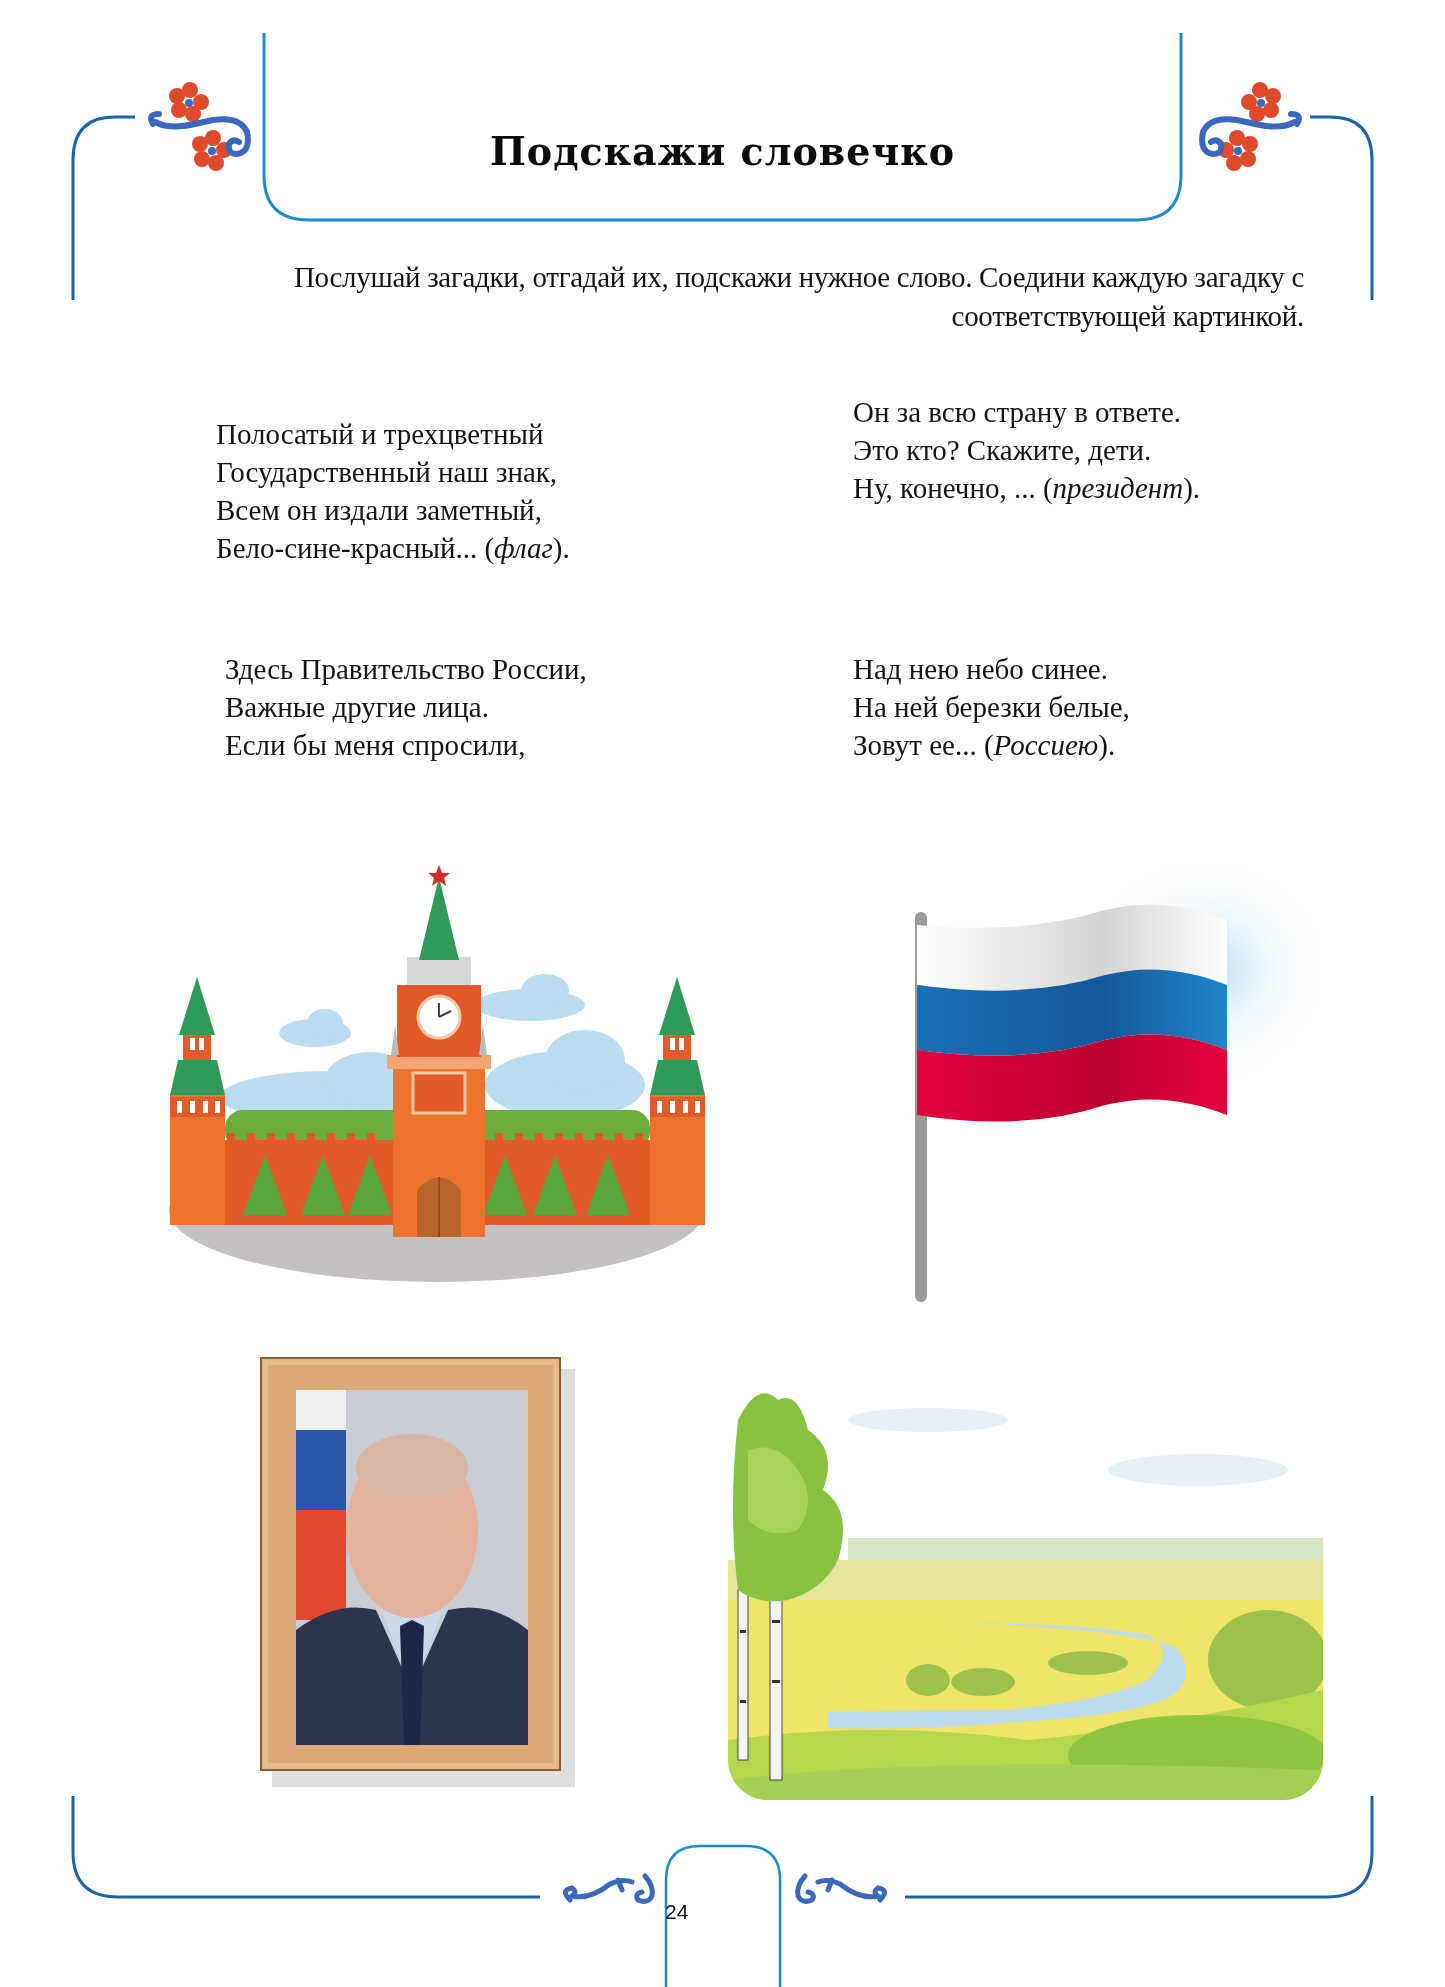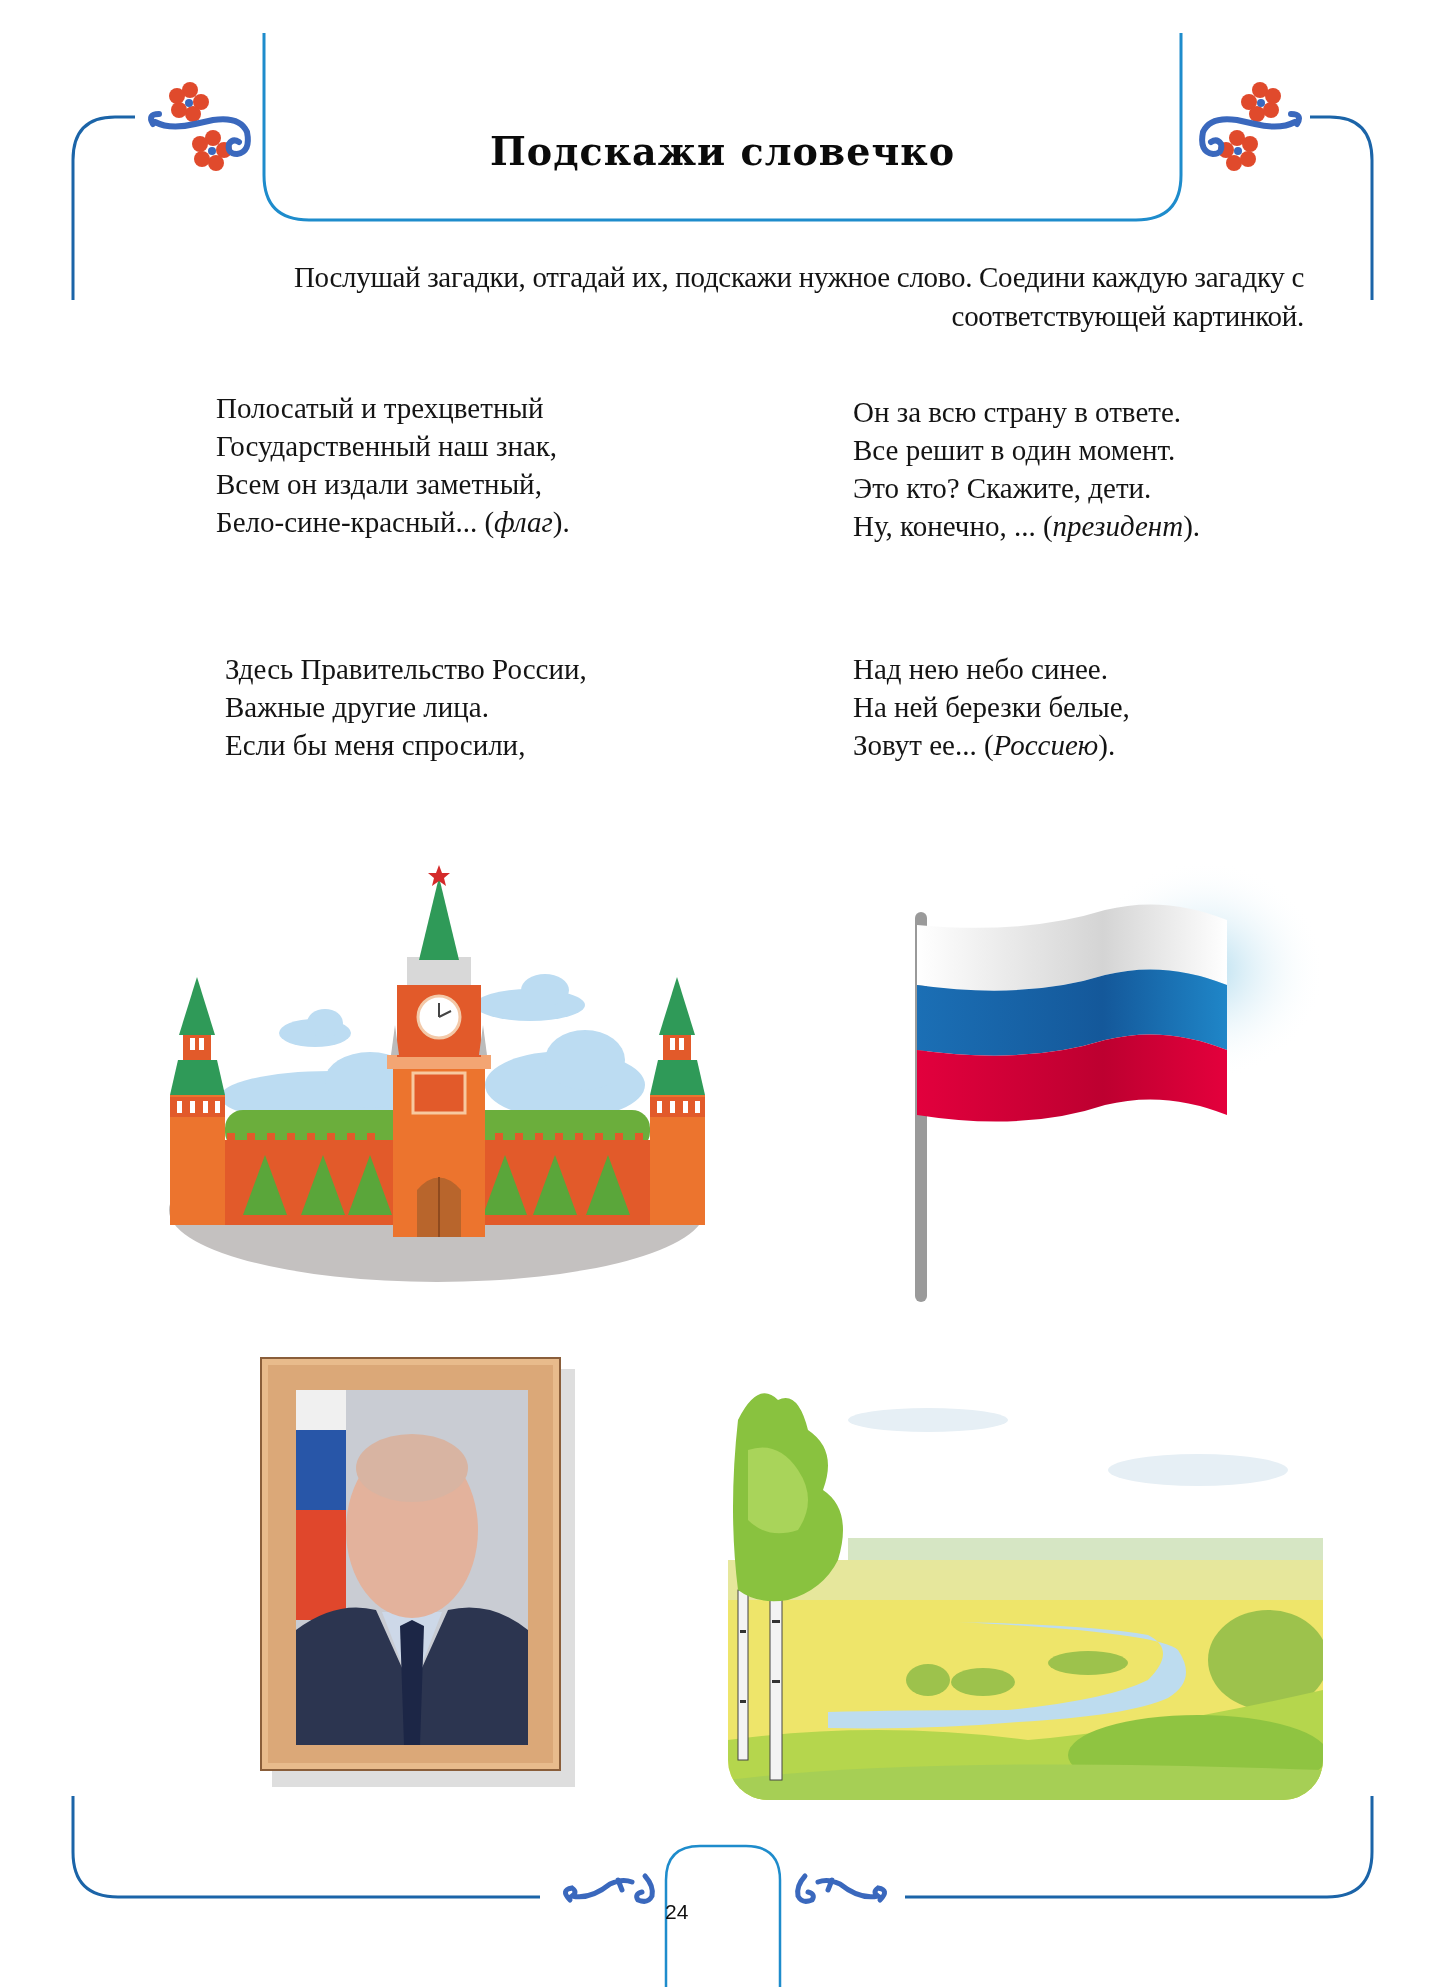--- a/index.html
+++ b/index.html
@@ -89,30 +89,29 @@
 <svg class="abs" style="left:790px;top:1870px" width="110" height="50" viewBox="0 0 110 50">
   <g transform="translate(110,0) scale(-1,1)">
     <path d="M20 30 Q10 20 22 18 Q28 22 22 26 Q40 30 60 14 Q72 8 82 12 M68 10 L72 20 M95 6 Q104 16 102 26 Q98 34 88 30 Q84 24 92 22" fill="none" stroke="#3a68bd" stroke-width="5" stroke-linecap="round"></path>
   </g>
 </svg>
 
 <div class="title">Подскажи словечко</div>
 
 <div class="intro">Послушай загадки, отгадай их, подскажи нужное слово. Соедини каждую загадку с соответствующей картинкой.</div>
 
-<div class="riddle" style="left:216px;top:389px">
+<div class="riddle" style="left:216px;top:415px">
   <span class="line">Полосатый и трехцветный</span>
   <span class="line">Государственный наш знак,</span>
   <span class="line">Всем он издали заметный,</span>
   <span class="line"><span>Бело-сине-красный... (</span><em>флаг</em><span>).</span></span>
 </div>
 
 <div class="riddle" style="left:853px;top:393px">
   <span class="line">Он за всю страну в ответе.</span>
-  <span class="line">Все решит в один момент.</span>
   <span class="line">Это кто? Скажите, дети.</span>
   <span class="line"><span>Ну, конечно, ... (</span><em>президент</em><span>).</span></span>
 </div>
 
 <div class="riddle" style="left:225px;top:650px">
   <span class="line">Здесь Правительство России,</span>
   <span class="line">Важные другие лица.</span>
   <span class="line">Если бы меня спросили,</span>
 </div>
 

